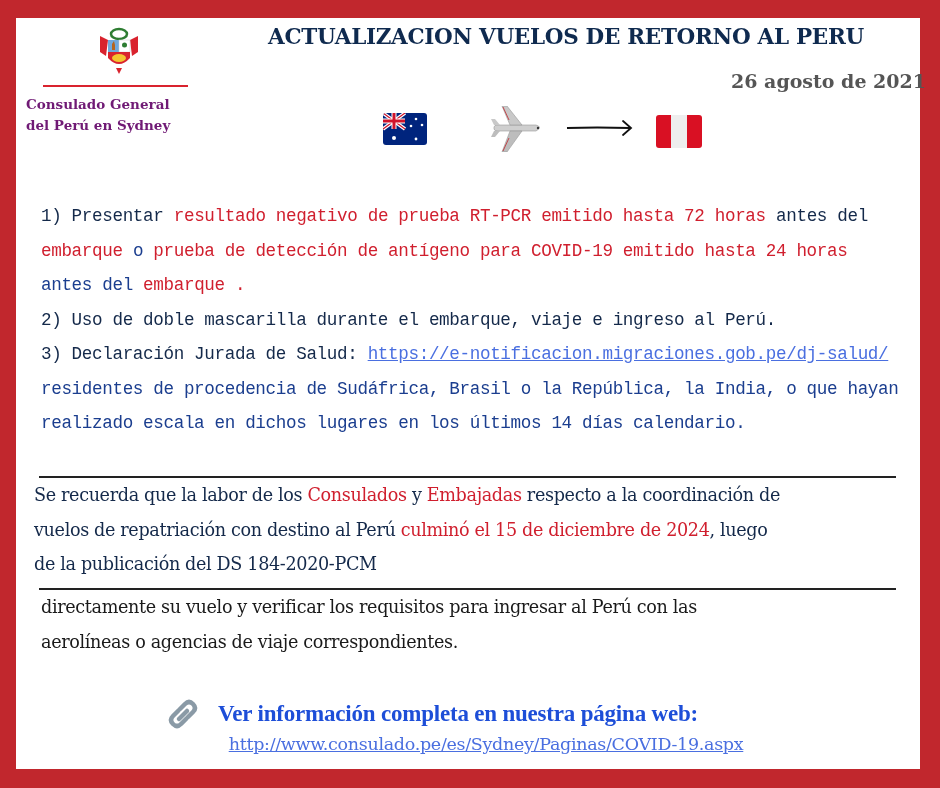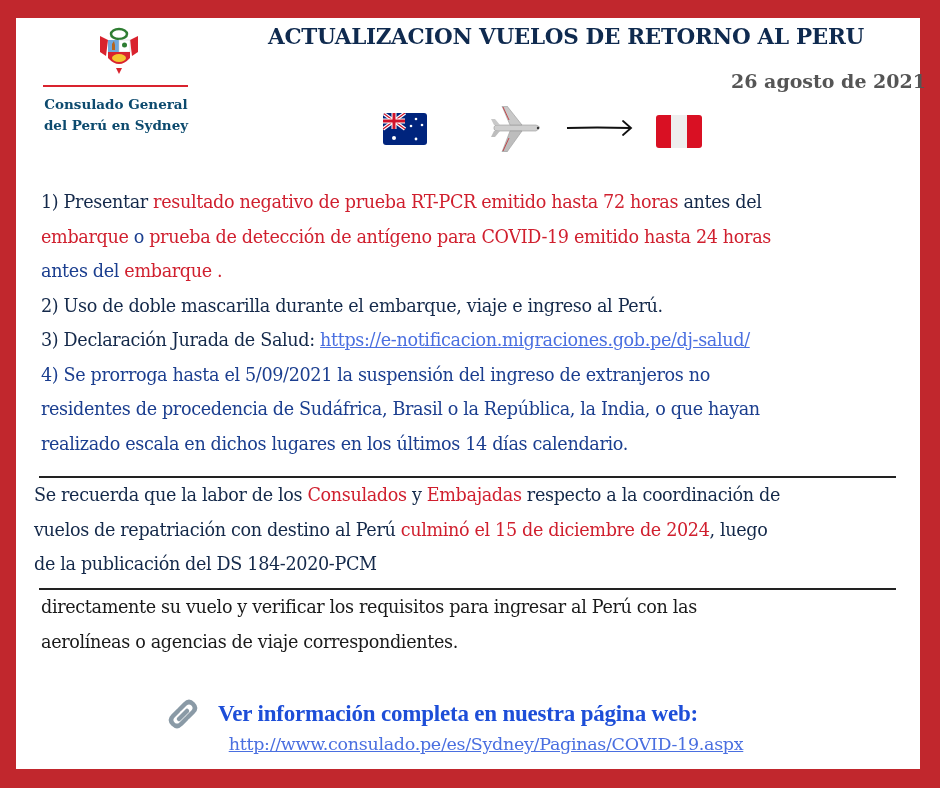--- a/index.html
+++ b/index.html
@@ -15,22 +15,22 @@
       width: 904px; height: 751px;
       background: #ffffff;
     }
     .abs { position: absolute; }
 
     
     .coat { left: 80px; top: 8px; width: 46px; height: 50px; }
     .logo-rule { left: 27px; top: 67px; width: 145px; height: 2px; background: #d9232e; }
     .logo-text {
       left: 10px; top: 76px; width: 180px;
-      text-align: center;
-      color: #0c4a6e;
+      text-align: left;
+      color: #701a75;
       font-family: "DejaVu Serif", serif;
       font-weight: bold;
       font-size: 13.5px;
       line-height: 21px;
     }
 
     
     .title {
       left: 190px; top: 6px; width: 720px;
       text-align: center;
@@ -56,21 +56,21 @@
     .flag-pe span { flex: 1; }
 
     
     .body-block {
       left: 25px; width: 870px;
       font-size: 17.6px;
       line-height: 34.5px;
       letter-spacing: -0.35px;
       white-space: nowrap;
     }
-    .para1 { top: 167px; }
+    .para1 { top: 181px; font-family: Liberation Mono, monospace; }
     .navy { color: #14294a; }
     .red { color: #d01f2e; }
     .blue { color: #1b3e8f; }
     .black { color: #1a1a1a; }
     .link { color: #4a6fe0; text-decoration: underline; }
 
     .rule { height: 2px; background: #222; }
     .rule1 { left: 23px; top: 458px; width: 857px; }
     .rule2 { left: 23px; top: 570px; width: 857px; }
 
@@ -168,21 +168,20 @@
     <div>
       <span class="red">embarque</span><span class="blue"> o </span><span class="red"> prueba de detección de antígeno para COVID-19 emitido hasta 24 horas</span>
     </div>
     <div>
       <span class="blue">antes del </span><span class="red">embarque .</span>
     </div>
     <div class="navy">2) Uso de doble mascarilla durante el embarque, viaje e ingreso al Perú.</div>
     <div>
       <span class="navy">3) Declaración Jurada de Salud: </span><a class="link">https://e-notificacion.migraciones.gob.pe/dj-salud/</a>
     </div>
-    <div class="blue">4)  Se prorroga hasta el 5/09/2021 la suspensión del ingreso de extranjeros no</div>
     <div class="blue">residentes de procedencia de Sudáfrica, Brasil o la República, la India, o que hayan</div>
     <div class="blue">realizado escala en dichos lugares en los últimos 14 días calendario.</div>
   </div>
 
   <div class="abs rule rule1"></div>
 
   <div class="abs body-block para2" style="left:18px;">
     <div>
       <span class="navy">Se recuerda que la labor de los </span><span class="red">Consulados</span><span class="navy"> y </span><span class="red">Embajadas</span><span class="navy"> respecto a la coordinación de</span>
     </div>

